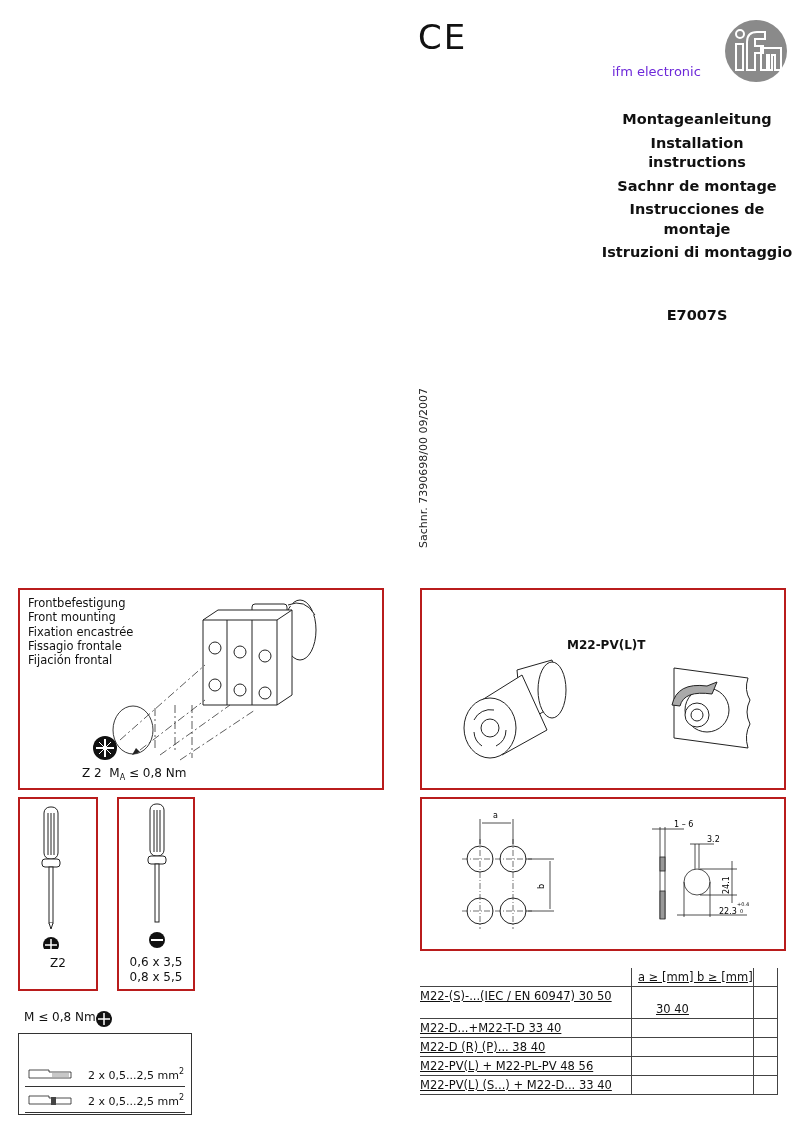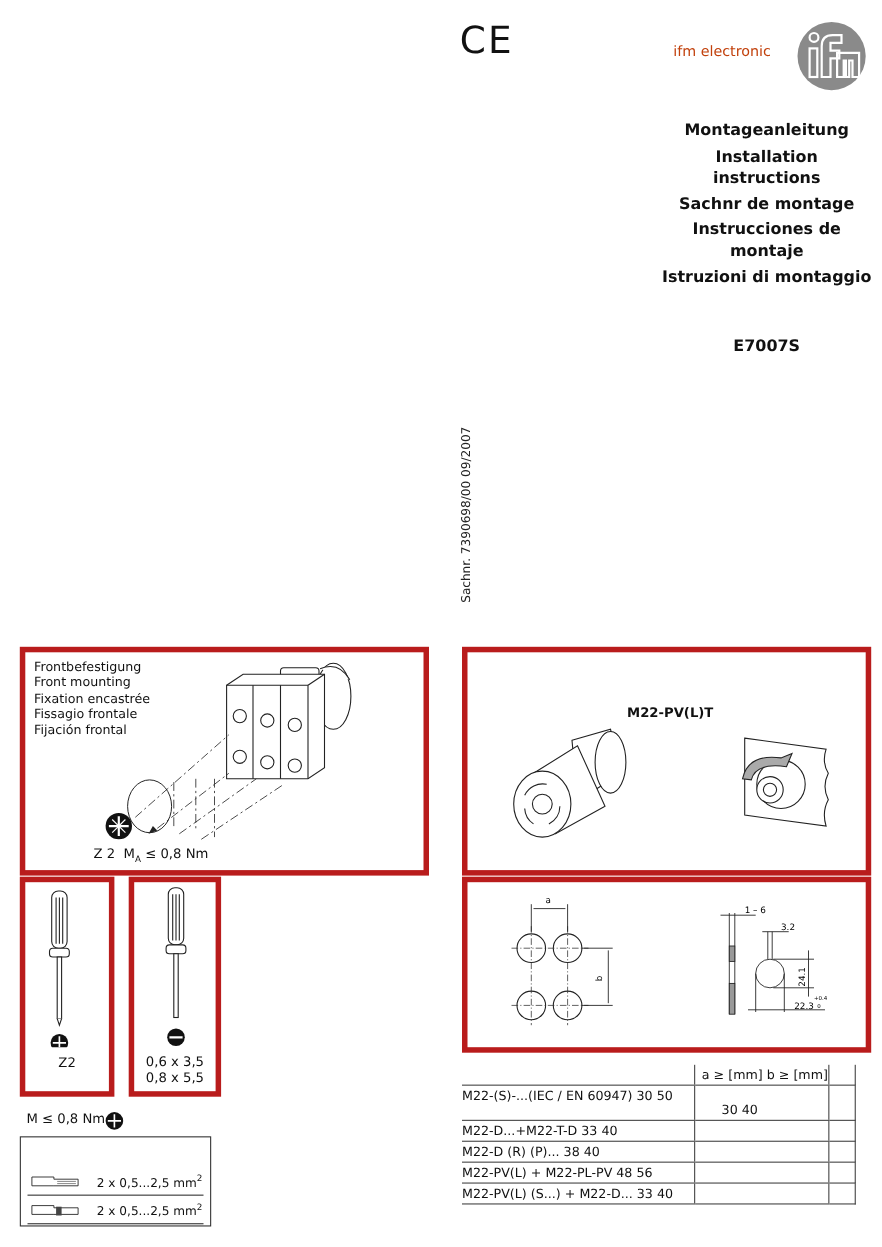--- a/index.html
+++ b/index.html
@@ -1,40 +1,40 @@
 <!DOCTYPE html>
 <html><head>
 <meta charset="utf-8">
 <style>
   html, body { margin: 0; padding: 0; background: #ffffff; }
   body { width: 802px; height: 1134px; position: relative; overflow: hidden;
          font-family: "DejaVu Sans", sans-serif; color: #111; }
   .abs { position: absolute; }
   .ce { left: 418px; top: 20px; font-family: "DejaVu Sans", sans-serif; font-size: 34px; letter-spacing: 2px; line-height: 1; }
-  .logo-text { left: 612px; top: 40px; font-size: 13px; color: #c2410c; }
+  .logo-text { left: 612px; top: 64px; font-size: 13px; color: #6d28d9; }
   .logo-circle { left: 725px; top: 20px; width: 62px; height: 62px; border-radius: 50%; background: #8a8a8a; }
   .titles { left: 600px; top: 110px; width: 194px; text-align: center; font-weight: bold; font-size: 14.5px; line-height: 19.5px; }
   .titles div { margin-bottom: 4px; text-align: center; }
   .model { left: 600px; top: 307px; width: 194px; text-align: center; font-weight: bold; font-size: 14.5px; }
   .sachnr { left: 417px; top: 548px; transform-origin: left top; transform: rotate(-90deg); font-size: 11px; white-space: nowrap; color: #222; }
-  .box { border: 5px solid #b91c1c; background: #fff; }
+  .box { border: 2px solid #b91c1c; background: #fff; }
   .front-box { left: 18px; top: 588px; width: 362px; height: 198px; }
   .front-labels { left: 8px; top: 6px; font-size: 11.5px; line-height: 14.3px; }
   .tool-box1 { left: 18px; top: 797px; width: 76px; height: 190px; }
   .tool-box2 { left: 117px; top: 797px; width: 74px; height: 190px; }
   .tool-label { width: 100%; text-align: center; font-size: 12px; line-height: 14px; }
   .right-box1 { left: 420px; top: 588px; width: 362px; height: 198px; }
   .right-box2 { left: 420px; top: 797px; width: 362px; height: 150px; }
   .m22label { left: 145px; top: 48px; font-weight: bold; font-size: 12px; }
   .torque-line { left: 24px; top: 1010px; font-size: 12px; }
   .wire-table { left: 18px; top: 1033px; width: 172px; height: 80px; border: 1px solid #333; }
   .wire-row { position: absolute; left: 6px; width: 160px; height: 24px; border-bottom: 1px solid #333; font-size: 11px; }
   .wire-row .txt { position: absolute; left: 63px; top: 5px; }
   .dim-table { left: 420px; top: 968px; width: 358px; font-size: 11.5px; }
-  .dim-table table { border-collapse: collapse; width: 358px; }
+  .dim-table table { border-collapse: collapse; width: 358px; text-decoration: underline; }
   .dim-table td { padding: 2px 0 2px 0; border-bottom: 1px solid #444; vertical-align: top; }
   .dim-table td.c1 { width: 211px; }
   .dim-table td.c2 { width: 82px; border-left: 1px solid #444; }
   .dim-table td.c3 { border-left: 1px solid #444; border-right: 1px solid #444; }
   sup { font-size: 8px; }
   sub { font-size: 8px; }
 </style>
 </head>
 <body>
 

